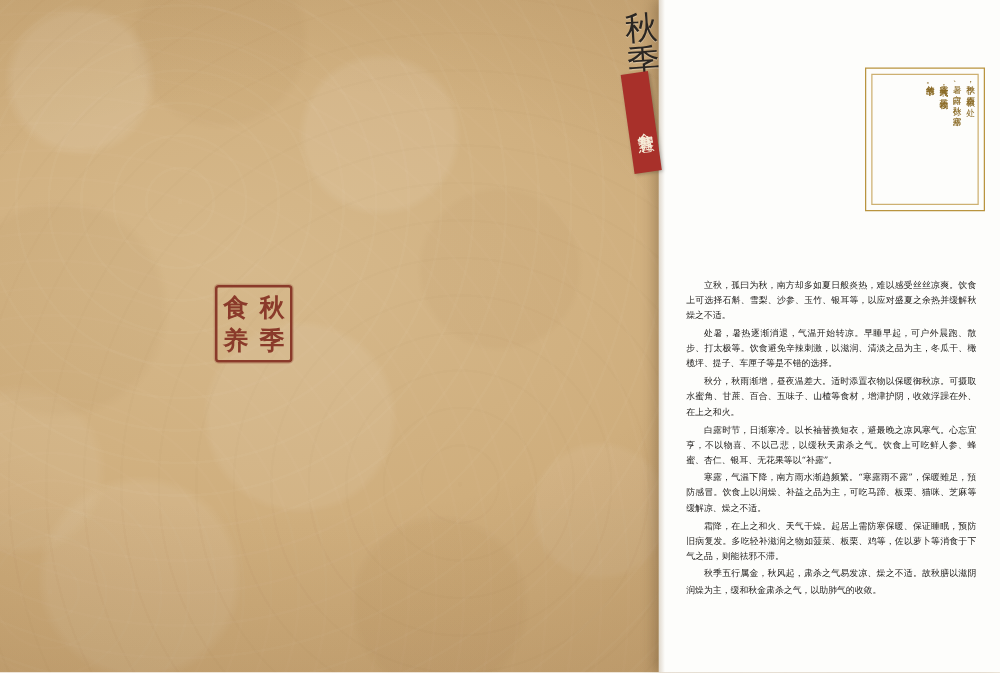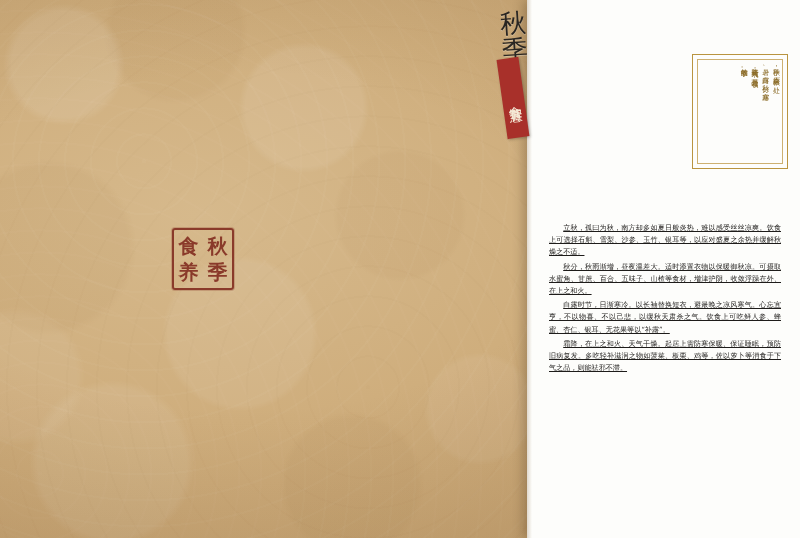--- a/index.html
+++ b/index.html
@@ -187,21 +187,20 @@
     width: 232px;
     font-family: "DejaVu Serif", "Liberation Serif", serif;
     font-size: 7.1px;
     line-height: 1.72;
     color: #1e1c1a;
     text-align: justify;
   }
   .body-text p {
     margin: 0 0 2px 0;
     text-indent: 2em;
-    text-decoration: underline;
   }
 
   
 </style>
 </head>
 <body>
 
 <div id="page">
 
   <div class="spread">
@@ -228,23 +227,26 @@
       <div class="vtitle-inner">
         <div class="vcol">秋季，农历全秋、处</div>
         <div class="vcol">暑、白露、秋分、寒露、</div>
         <div class="vcol">霜降六大节气，是万物收</div>
         <div class="vcol">敛的季节。</div>
       </div>
     </div>
 
     <div class="body-text">
       <p>立秋，孤曰为秋，南方却多如夏日般炎热，难以感受丝丝凉爽。饮食上可选择石斛、雪梨、沙参、玉竹、银耳等，以应对盛夏之余热并缓解秋燥之不适。</p>
+      <p>处暑，暑热逐渐消退，气温开始转凉。早睡早起，可户外晨跑、散步、打太极等。饮食避免辛辣刺激，以滋润、清淡之品为主，冬瓜干、橄榄坪、提子、车厘子等是不错的选择。</p>
       <p>秋分，秋雨渐增，昼夜温差大。适时添置衣物以保暖御秋凉。可摄取水蜜角、甘蔗、百合、五味子、山楂等食材，增津护阴，收敛浮躁在外、在上之和火。</p>
       <p>白露时节，日渐寒冷。以长袖替换短衣，避最晚之凉风寒气。心忘宜亨，不以物喜、不以己悲，以缓秋天肃杀之气。饮食上可吃鲜人参、蜂蜜、杏仁、银耳、无花果等以“补露”。</p>
+      <p>寒露，气温下降，南方雨水渐趋频繁。“寒露雨不露”，保暖雖足，預防感冒。饮食上以润燥、补益之品为主，可吃马蹄、板栗、猫咪、芝麻等缓解凉、燥之不适。</p>
       <p>霜降，在上之和火、天气干燥。起居上需防寒保暖、保证睡眠，预防旧病复发。多吃轻补滋润之物如菠菜、板栗、鸡等，佐以萝卜等消食于下气之品，则能祛邪不滞。</p>
+      <p>秋季五行属金，秋风起，肃杀之气易发凉、燥之不适。故秋膳以滋阴润燥为主，缓和秋金肃杀之气，以助肺气的收敛。</p>
     </div>
   </div>
 
   <div class="brush-title">
     <span>秋</span>
     <span>季</span>
   </div>
 
   <div class="ribbon">食养智慧</div>
 

